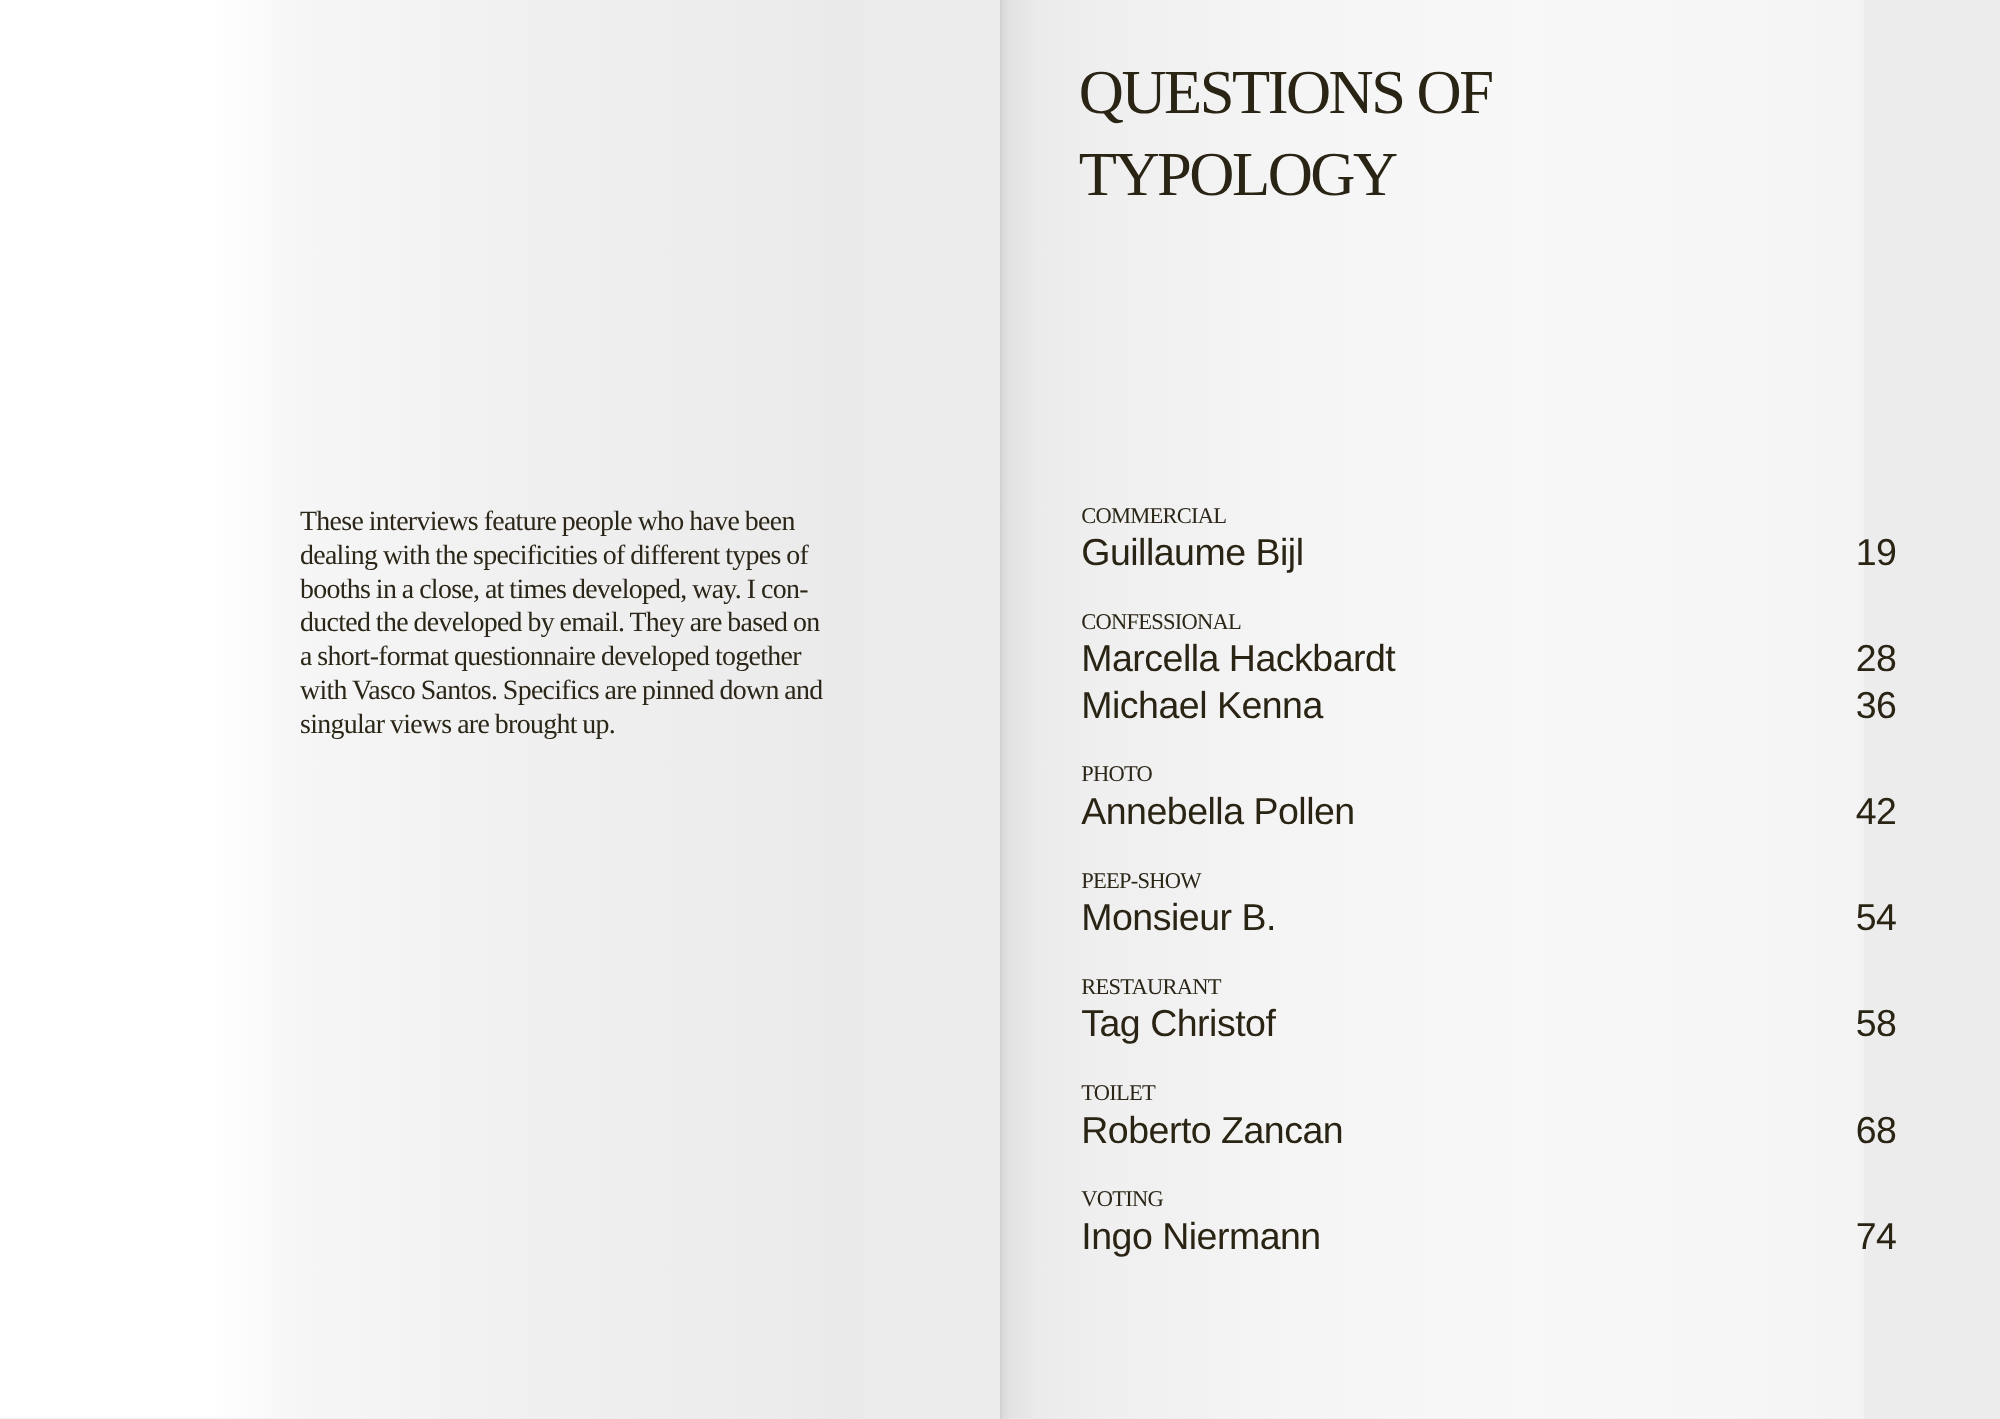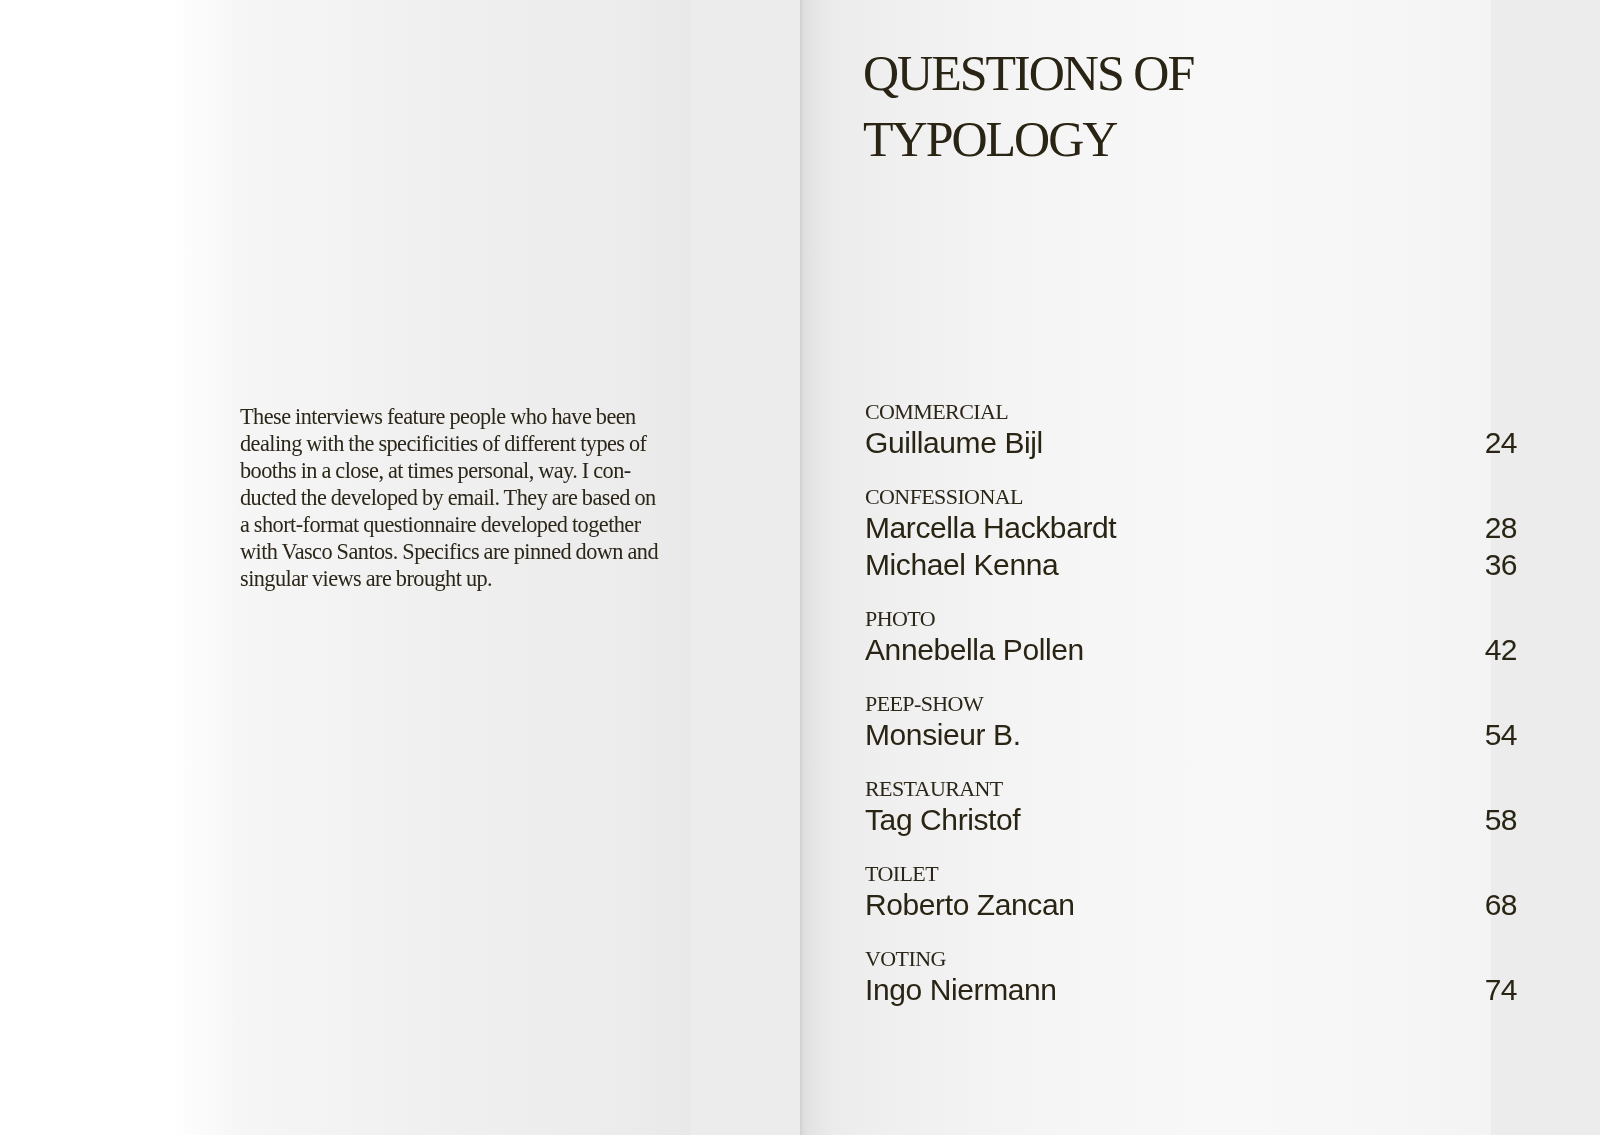--- a/index.html
+++ b/index.html
@@ -77,21 +77,21 @@
       width: 652px;
       margin: 0;
       padding: 0;
       list-style: none;
     }
     .toc-section {
       margin: 0 0 24px 0;
     }
     .toc-category {
       font-family: "Liberation Serif", "DejaVu Serif", serif;
-      font-size: 22px;
+      font-size: 18px;
       line-height: 24px;
       letter-spacing: -0.6px;
       color: #2b2618;
       height: 24px;
     }
     .toc-entry {
       display: flex;
       justify-content: space-between;
       align-items: flex-end;
       font-family: "Liberation Sans", "DejaVu Sans", sans-serif;
@@ -105,21 +105,21 @@
     }
   </style>
 </head>
 <body>
 
 <div class="spread">
   <div class="page page-left">
     <p class="intro">
       <span>These interviews feature people who have been</span><br>
       <span>dealing with the specificities of different types of</span><br>
-      <span>booths in a close, at times personal, way. I con-</span><br>
+      <span>booths in a close, at times developed, way. I con-</span><br>
       <span>ducted the developed by email. They are based on</span><br>
       <span>a short-format questionnaire developed together</span><br>
       <span>with Vasco Santos. Specifics are pinned down and</span><br>
       <span>singular views are brought up.</span>
     </p>
   </div>
 
   <div class="page page-right">
   </div>
   <div class="spine-shadow"></div>
@@ -127,21 +127,21 @@
   <h1 class="title">
     <span>QUESTIONS OF</span>
     <span>TYPOLOGY</span>
   </h1>
 
   <ul class="toc">
     <li class="toc-section">
       <div class="toc-category">COMMERCIAL</div>
       <div class="toc-entry">
         <span>Guillaume Bijl</span>
-        <span class="toc-page">24</span>
+        <span class="toc-page">19</span>
       </div>
     </li>
     <li class="toc-section">
       <div class="toc-category">CONFESSIONAL</div>
       <div class="toc-entry">
         <span>Marcella Hackbardt</span>
         <span class="toc-page">28</span>
       </div>
       <div class="toc-entry">
         <span>Michael Kenna</span>

